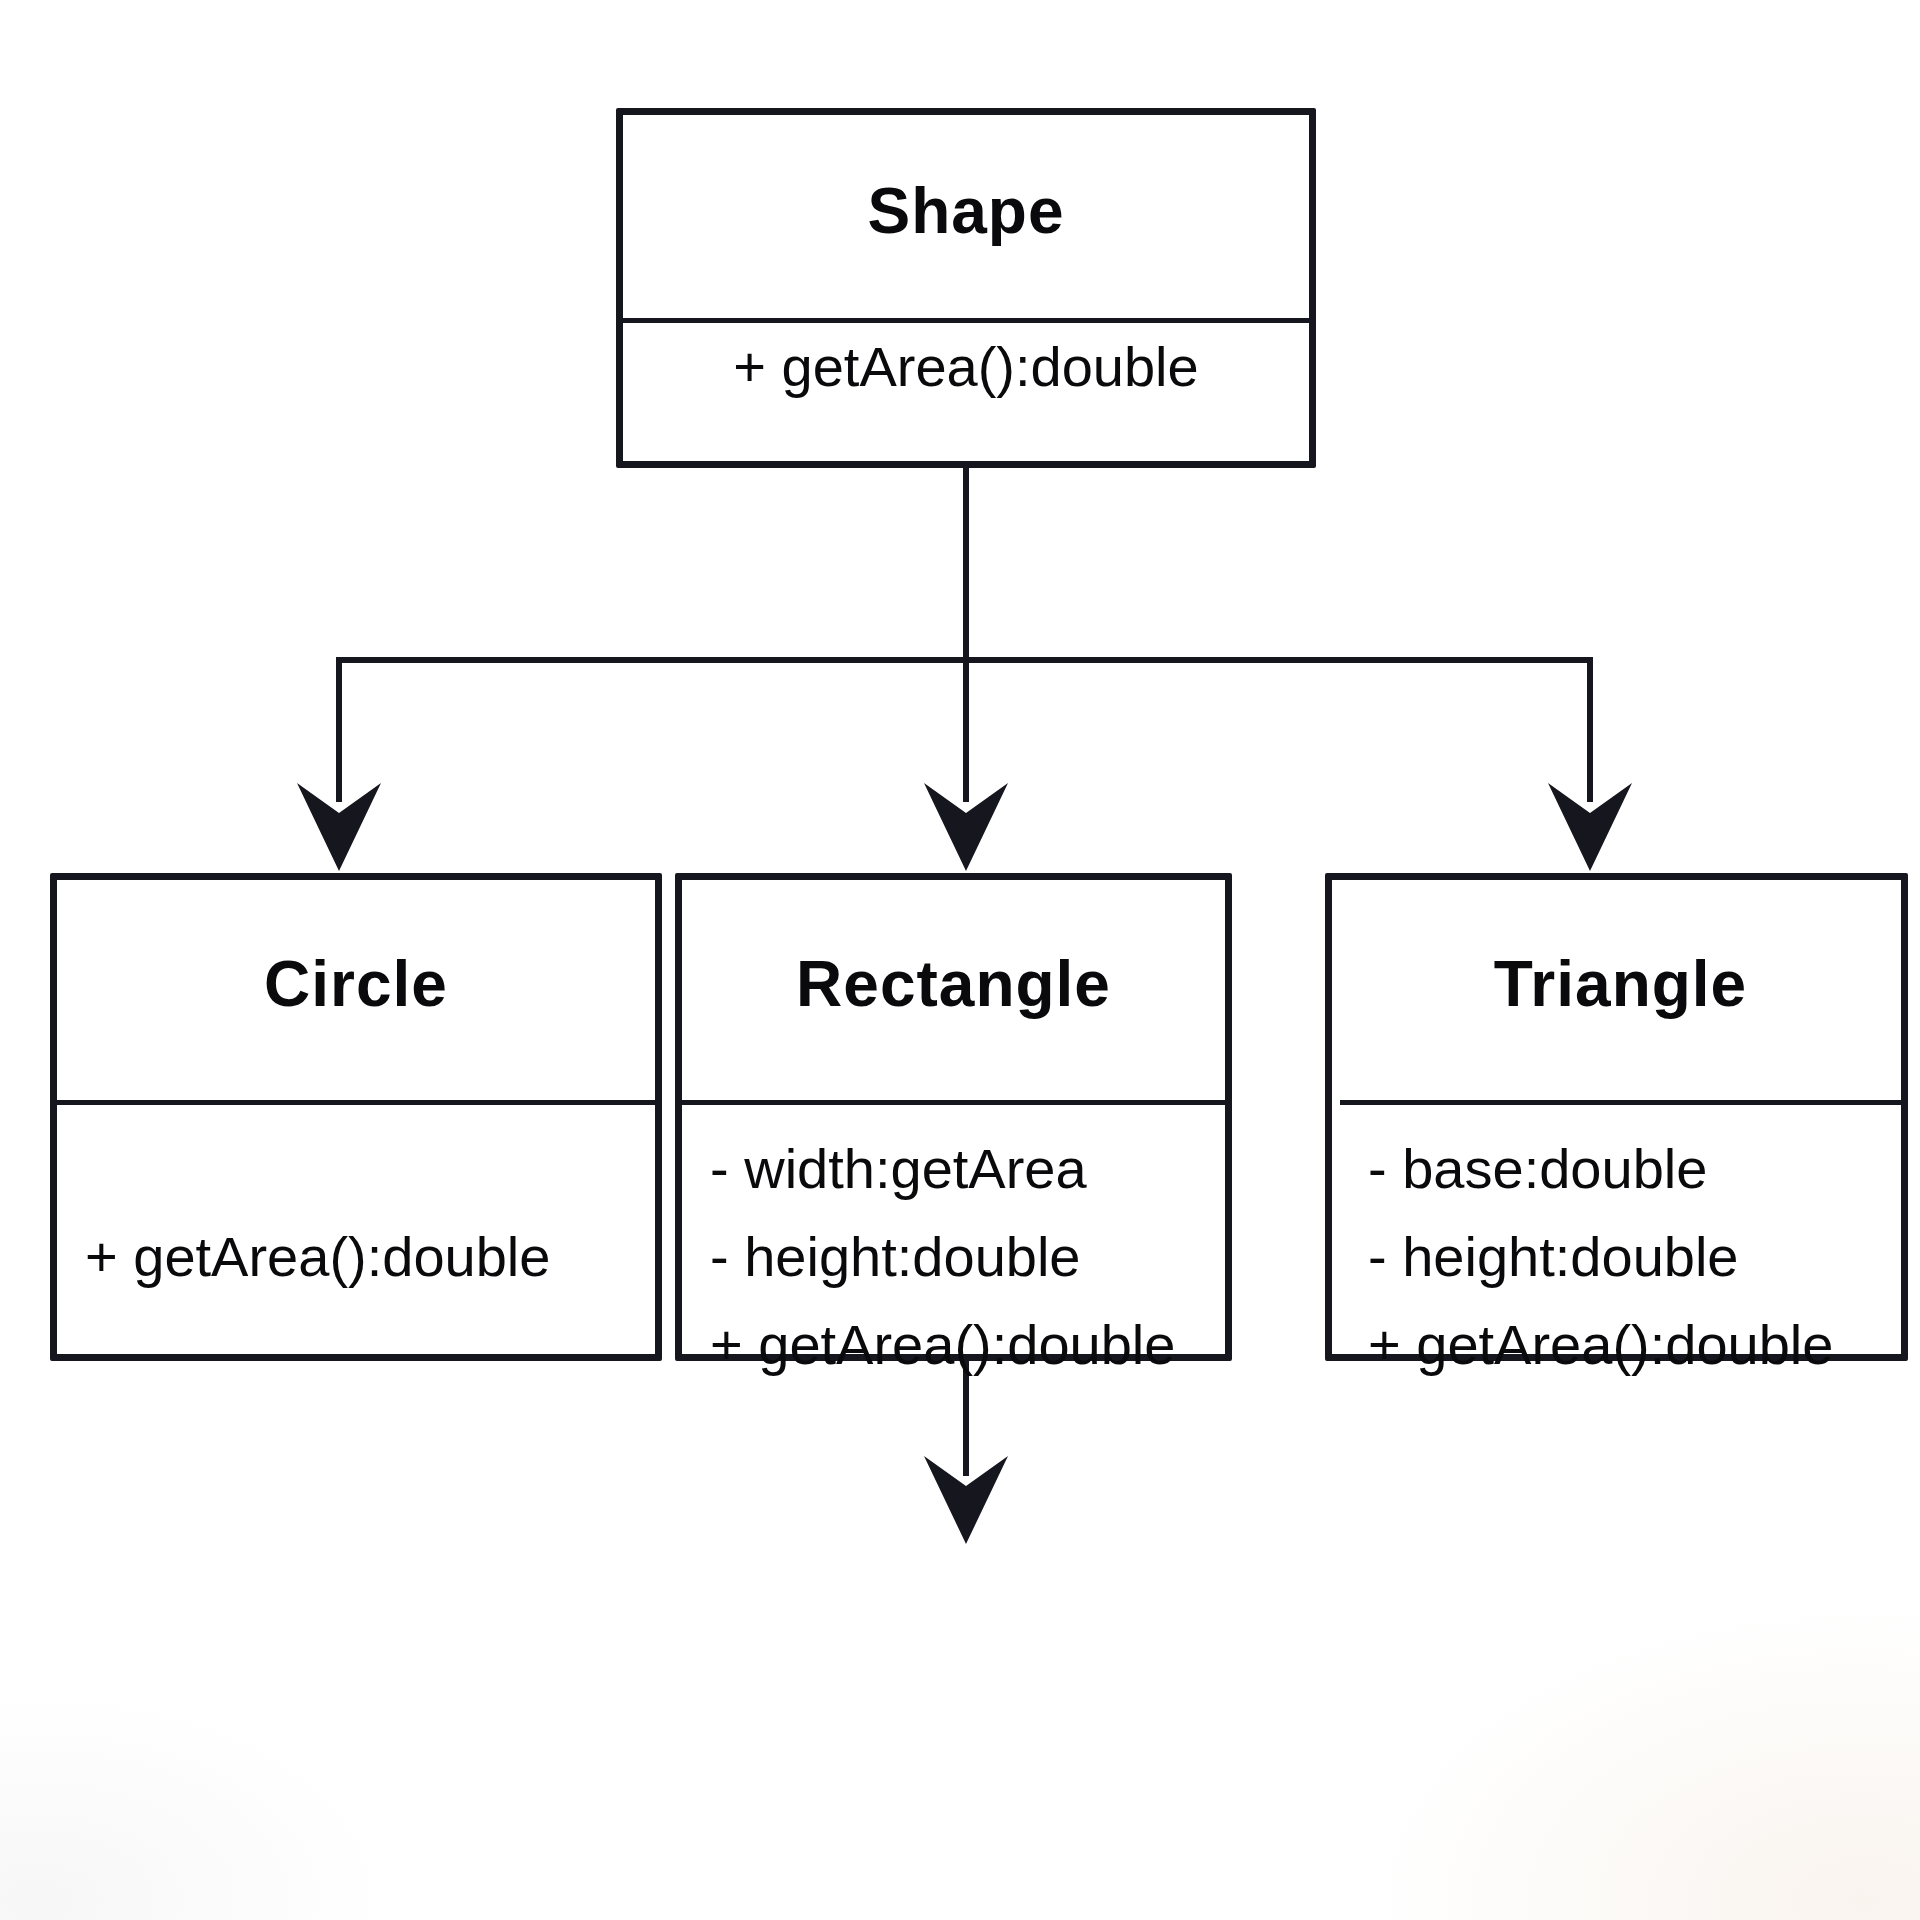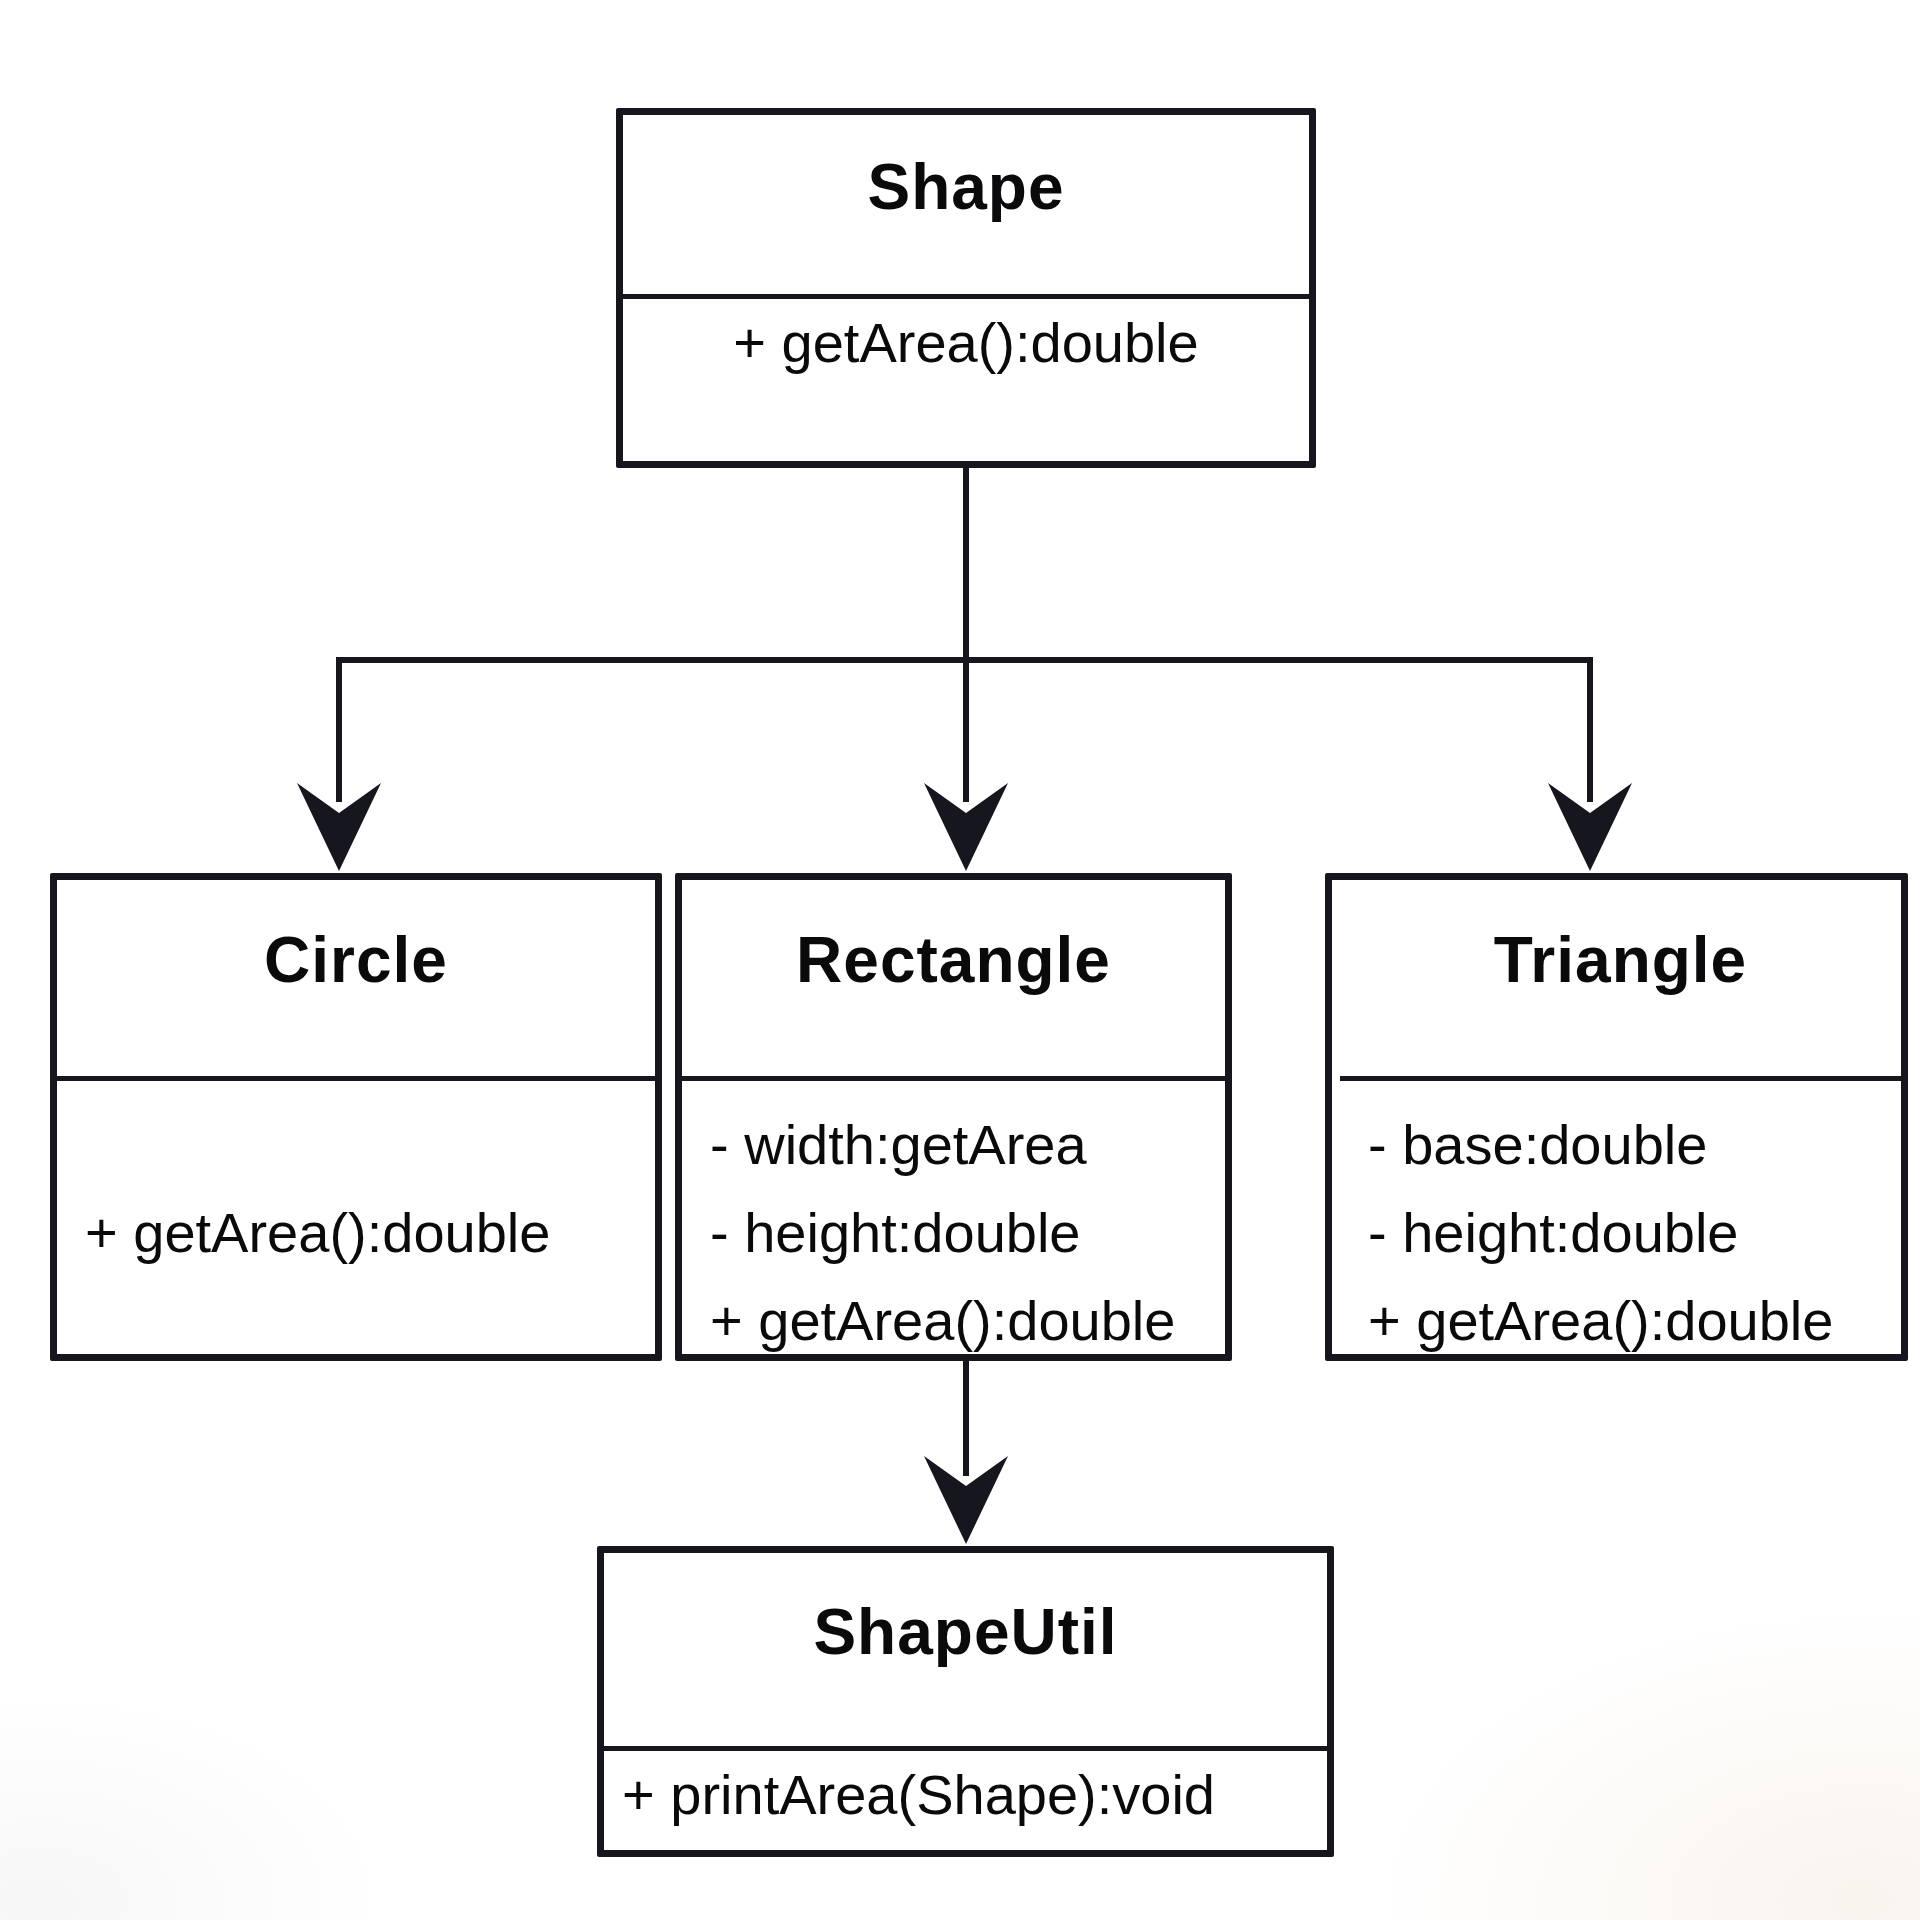--- a/index.html
+++ b/index.html
@@ -29,20 +29,21 @@
     border:7px solid var(--line);
     box-sizing:border-box;
     border-radius:2px;
   }
   .ctitle{
     display:flex;align-items:center;justify-content:center;
     font-weight:bold;
     font-size:64px;
     letter-spacing:1px;
     box-sizing:border-box;
+    margin-top:24px;
   }
   .cbody{
     border-top:5px solid var(--line);
     box-sizing:border-box;
     font-size:56px;
     margin-top:36px;
   }
   .cbody .cline{
     height:88px;line-height:88px;
     padding-left:28px;
@@ -122,20 +123,14 @@
 
   <div class="cbox child" id="box-triangle">
     <div class="ctitle">Triangle</div>
     <div class="cbody pad-top">
       <div class="cline">- base:double</div>
       <div class="cline">- height:double</div>
       <div class="cline">+ getArea():double</div>
     </div>
   </div>
 
-  <div class="cbox" id="box-shapeutil">
-    <div class="ctitle">ShapeUtil</div>
-    <div class="cbody vcenter">
-      <div class="cline">+ printArea(Shape):void</div>
-    </div>
-  </div>
 
 </div>
 
 </body></html>

